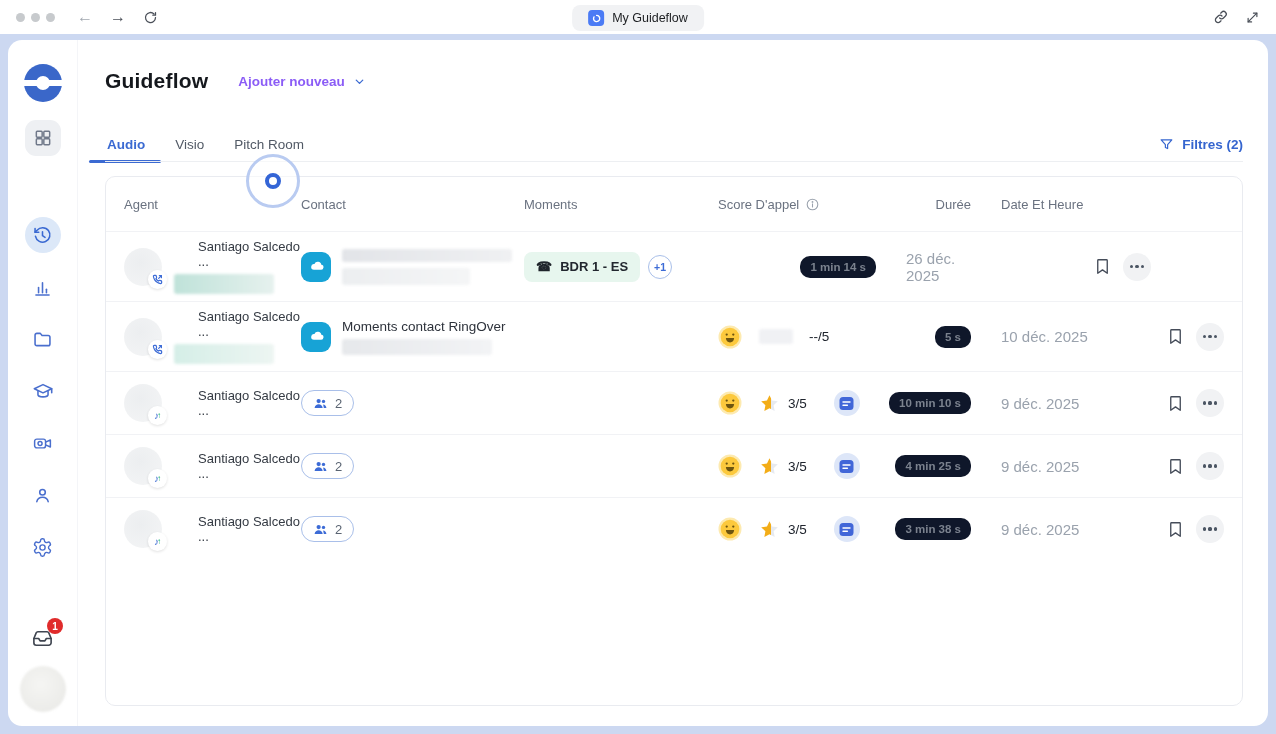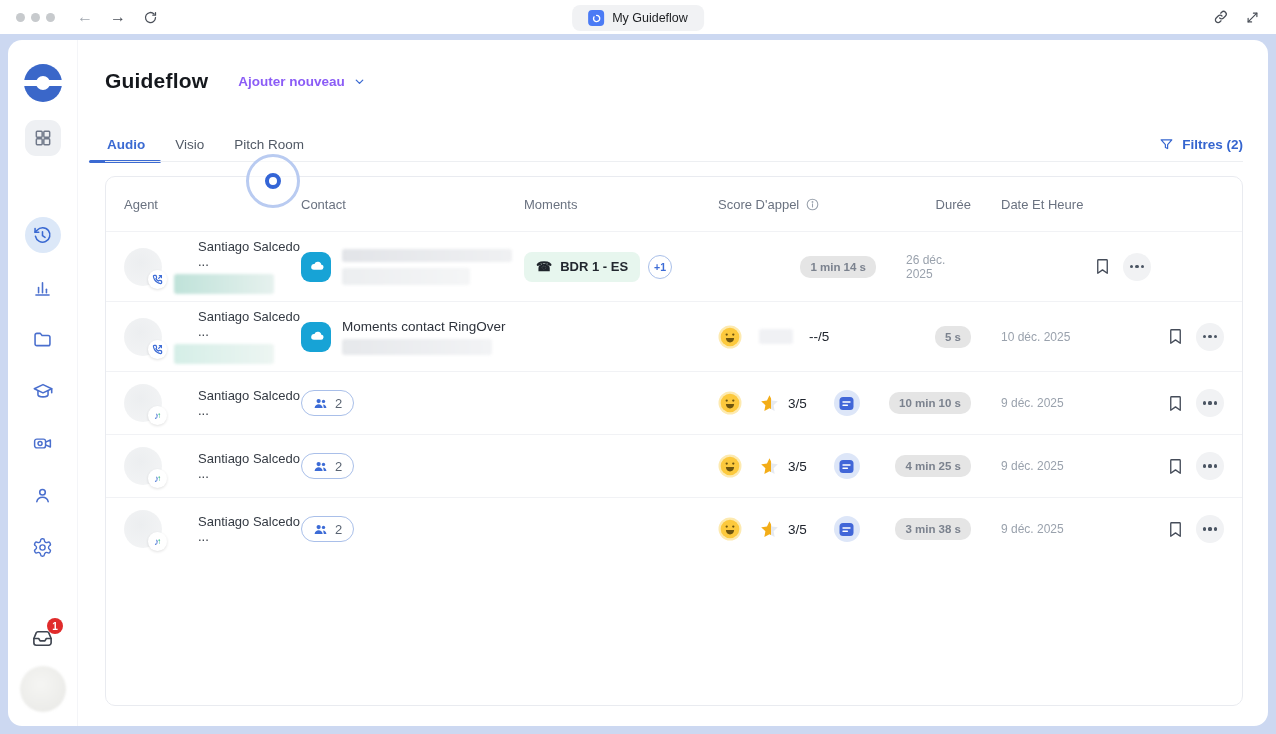--- a/index.html
+++ b/index.html
@@ -110,22 +110,22 @@
   .plus-badge { width:24px; height:24px; border-radius:50%; border:1.5px solid #a9bfe9; color:#3c6bd6;
                 font-size:10.5px; font-weight:700; display:flex; align-items:center; justify-content:center; }
 
   .score-cell .score-text { font-size:13.5px; color:#20252e; margin-left:8px; font-weight:500; }
   .emoji { flex-shrink:0; }
   .star { margin-left:17px; flex-shrink:0; }
   .transcript { width:26px; height:26px; border-radius:50%; background:#dde6f8; display:flex; align-items:center;
                 justify-content:center; margin-left:27px; }
 
   .duree-cell { justify-content:flex-end; }
-  .duration-pill { background:#e5e5e5; border-radius:10px; padding:5px 10px; font-size:11.5px; font-weight:700; color:#7b828e; white-space:nowrap; }
-  .date-cell { padding-left:30px; font-size:12px; color:#9aa2ad; }
+  .duration-pill { background:#0f172a; border-radius:10px; padding:5px 10px; font-size:11.5px; font-weight:700; color:#7b828e; white-space:nowrap; }
+  .date-cell { padding-left:30px; font-size:15px; color:#9aa2ad; }
 
   .actions-cell { justify-content:flex-end; gap:11px; }
   .more-btn { width:28px; height:28px; border-radius:50%; background:#f1f2f4; display:flex; align-items:center;
               justify-content:center; gap:2.5px; cursor:pointer; }
   .more-btn i { width:3.2px; height:3.2px; border-radius:50%; background:#4b5563; }
   svg { display:block; }
 </style>
 </head>
 <body>
 

